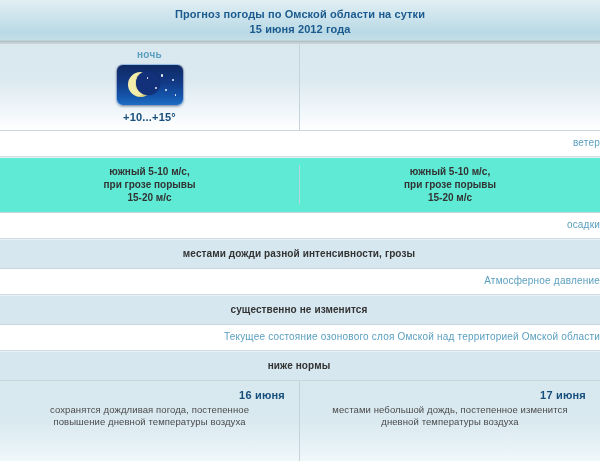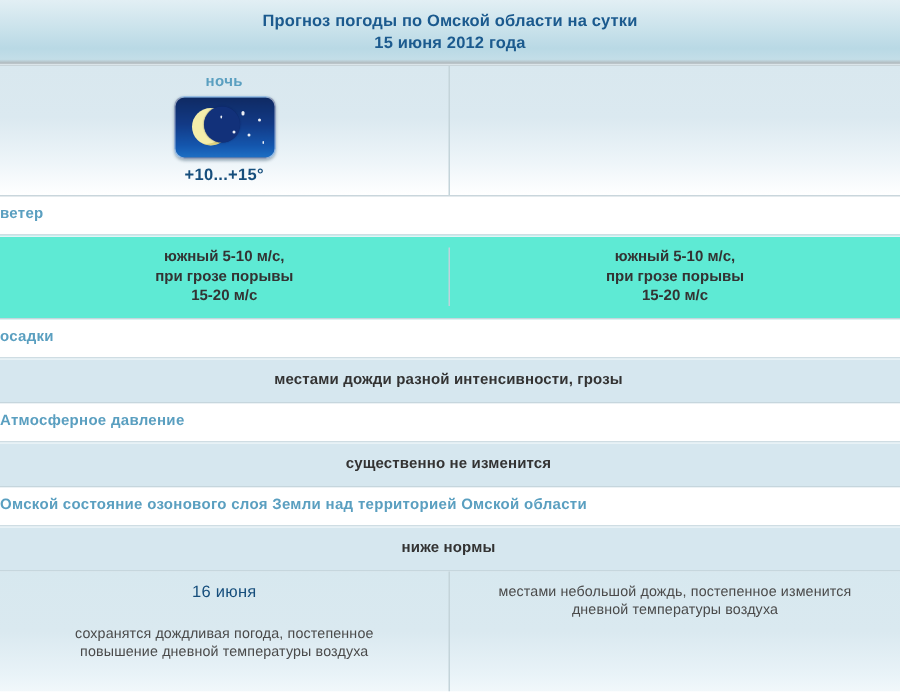--- a/index.html
+++ b/index.html
@@ -150,24 +150,24 @@
     width: 3px;
     height: 28px;
     background: linear-gradient(to bottom, #ffb028 0%, #ffca4a 50%, #ffb028 100%);
     border-radius: 1.5px;
     transform-origin: 50% 50%;
   }
 
   
   .row-label {
     background: #ffffff;
-    text-align: left;
+    text-align: right;
     color: #5a9fc0;
     font-size: 10px;
-    font-weight: bold;
+    font-weight: normal;
     letter-spacing: 0.2px;
     line-height: 1;
     padding: 7px 0 8px 0;
     border-bottom: 1px solid #cfdde3;
   }
   .row-label.wide { font-size: 10px; }
 
   .row-value {
     background: #d6e7ef;
     text-align: center;
@@ -209,23 +209,24 @@
   .outlook .col {
     width: 50%;
     padding: 8px 14px 0 14px;
     text-align: center;
     box-sizing: border-box;
   }
   .outlook .col.left { border-right: 1px solid #c4d4da; }
   .outlook-date {
     color: #164e7c;
     font-size: 11px;
-    font-weight: normal;
+    font-weight: bold;
     letter-spacing: 0.2px;
-    margin-bottom: 16px;
+    margin-bottom: 3px;
+    text-align: right;
   }
   .outlook-text {
     color: #4a4a4a;
     font-size: 9.5px;
     line-height: 12px;
     letter-spacing: 0.1px;
   }
   .outlook .col.left .outlook-text { padding: 0 28px; }
 </style>
 </head>
@@ -270,26 +271,27 @@
       <div>15-20 м/с</div>
     </div>
   </div>
 
   <div class="row-label">осадки</div>
   <div class="row-value">местами дожди разной интенсивности, грозы</div>
 
   <div class="row-label">Атмосферное давление</div>
   <div class="row-value">существенно не изменится</div>
 
-  <div class="row-label wide">Омской состояние озонового слоя Земли над территорией Омской области</div>
+  <div class="row-label wide">Текущее состояние озонового слоя Омской над территорией Омской области</div>
   <div class="row-value">ниже нормы</div>
 
   <div class="outlook">
     <div class="col left">
       <div class="outlook-date">16 июня</div>
       <div class="outlook-text">сохранятся дождливая погода, постепенное повышение дневной температуры воздуха</div>
     </div>
     <div class="col right">
+      <div class="outlook-date">17 июня</div>
       <div class="outlook-text">местами небольшой дождь, постепенное изменится дневной температуры воздуха</div>
     </div>
   </div>
 
 </div>
 
 </body></html>

